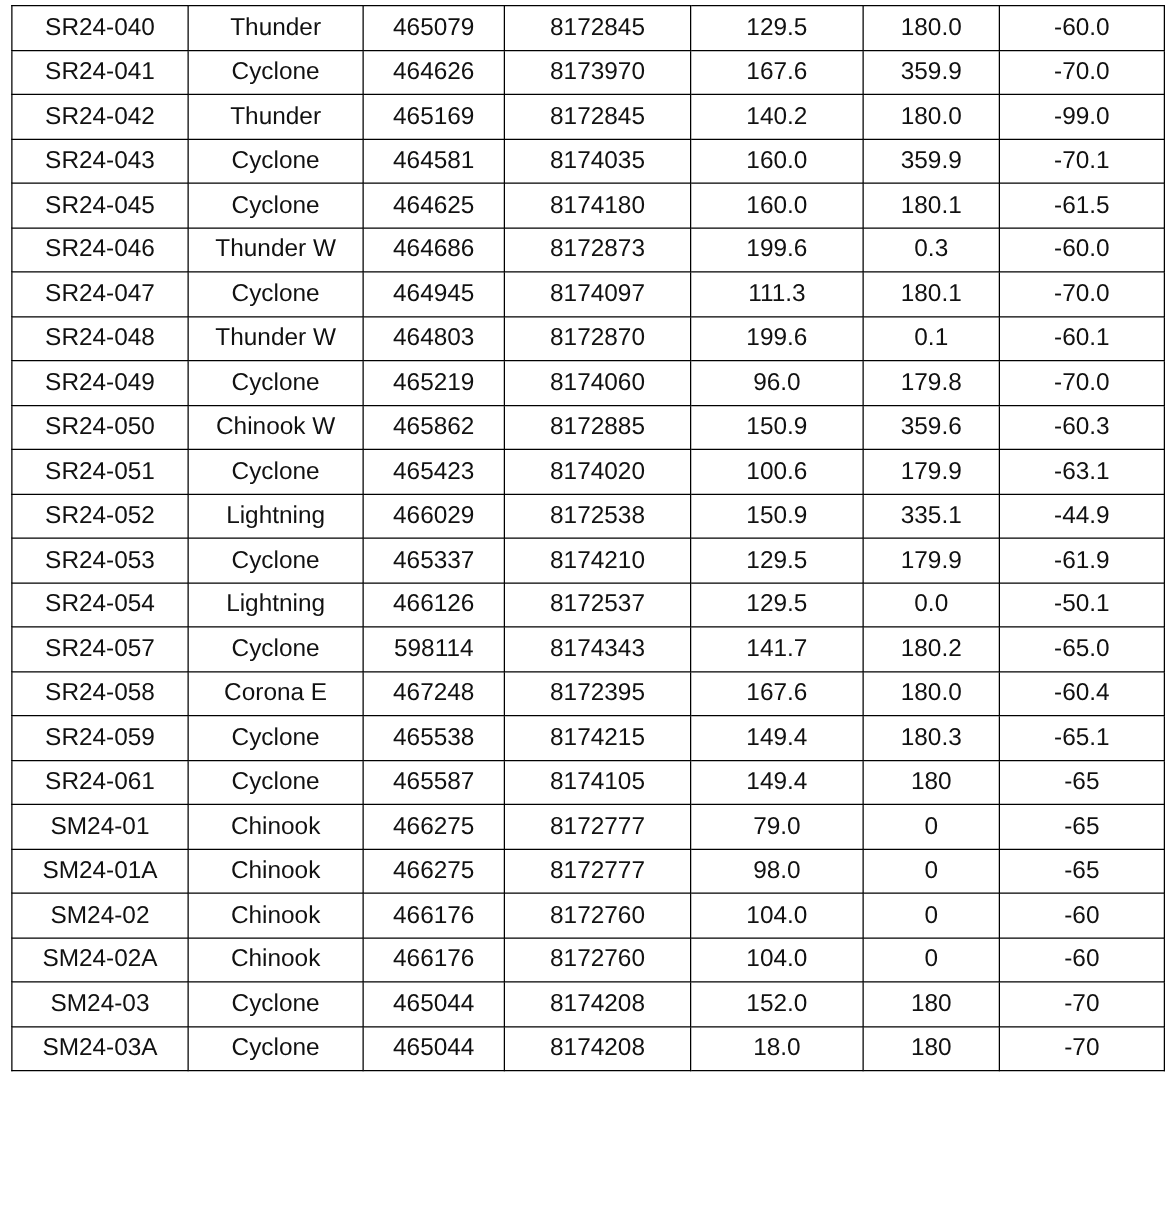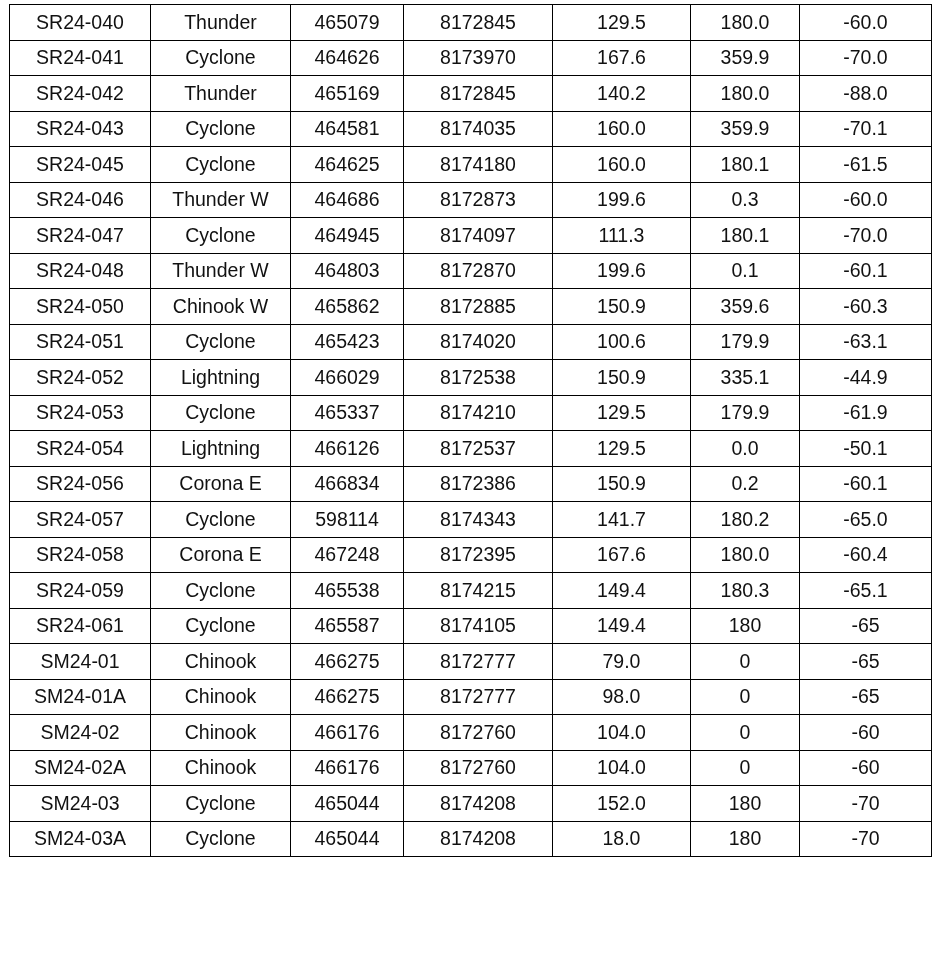--- a/index.html
+++ b/index.html
@@ -76,21 +76,21 @@
           <td>359.9</td>
           <td>-70.0</td>
         </tr>
         <tr>
           <td>SR24-042</td>
           <td>Thunder</td>
           <td>465169</td>
           <td>8172845</td>
           <td>140.2</td>
           <td>180.0</td>
-          <td>-88.0</td>
+          <td>-99.0</td>
         </tr>
         <tr>
           <td>SR24-043</td>
           <td>Cyclone</td>
           <td>464581</td>
           <td>8174035</td>
           <td>160.0</td>
           <td>359.9</td>
           <td>-70.1</td>
         </tr>
@@ -124,20 +124,29 @@
         <tr>
           <td>SR24-048</td>
           <td>Thunder W</td>
           <td>464803</td>
           <td>8172870</td>
           <td>199.6</td>
           <td>0.1</td>
           <td>-60.1</td>
         </tr>
         <tr>
+          <td>SR24-049</td>
+          <td>Cyclone</td>
+          <td>465219</td>
+          <td>8174060</td>
+          <td>96.0</td>
+          <td>179.8</td>
+          <td>-70.0</td>
+        </tr>
+        <tr>
           <td>SR24-050</td>
           <td>Chinook W</td>
           <td>465862</td>
           <td>8172885</td>
           <td>150.9</td>
           <td>359.6</td>
           <td>-60.3</td>
         </tr>
         <tr>
           <td>SR24-051</td>
@@ -169,29 +178,20 @@
         <tr>
           <td>SR24-054</td>
           <td>Lightning</td>
           <td>466126</td>
           <td>8172537</td>
           <td>129.5</td>
           <td>0.0</td>
           <td>-50.1</td>
         </tr>
         <tr>
-          <td>SR24-056</td>
-          <td>Corona E</td>
-          <td>466834</td>
-          <td>8172386</td>
-          <td>150.9</td>
-          <td>0.2</td>
-          <td>-60.1</td>
-        </tr>
-        <tr>
           <td>SR24-057</td>
           <td>Cyclone</td>
           <td>598114</td>
           <td>8174343</td>
           <td>141.7</td>
           <td>180.2</td>
           <td>-65.0</td>
         </tr>
         <tr>
           <td>SR24-058</td>

